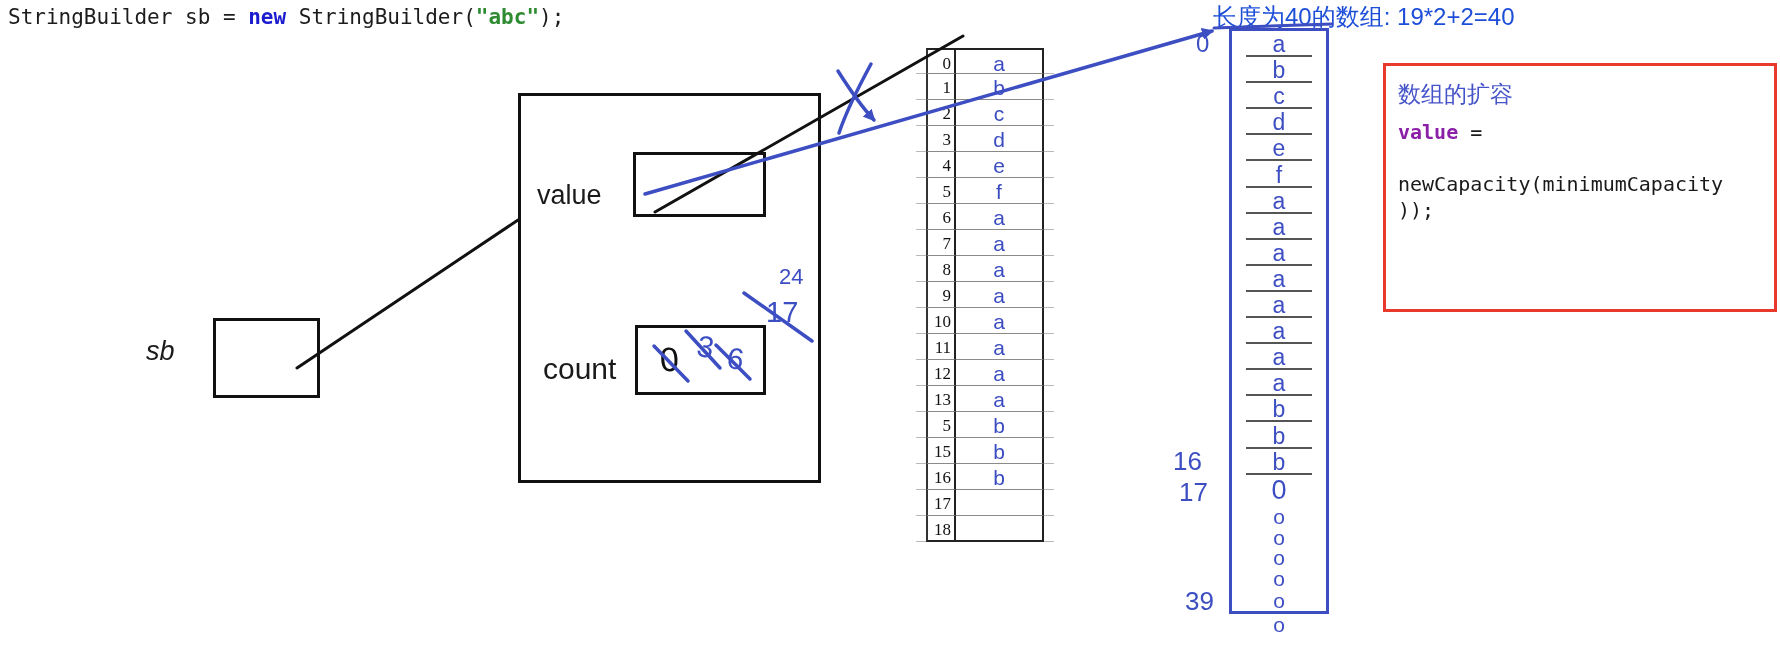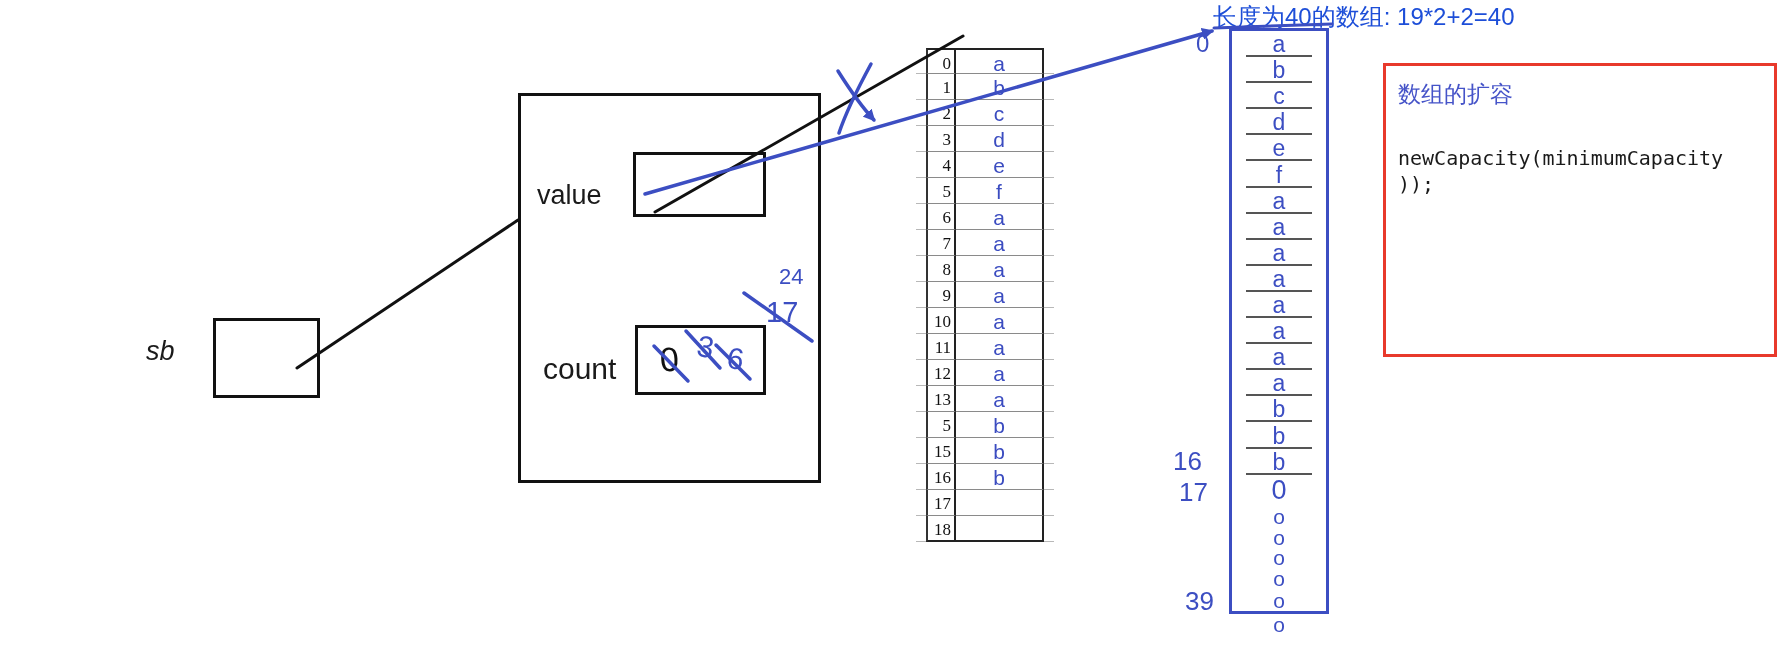--- a/index.html
+++ b/index.html
@@ -46,32 +46,33 @@
   .na-cell{height:26.1px;display:flex;flex-direction:column;justify-content:flex-end;align-items:center;}
   .na-letter{font-size:23px;line-height:20px;color:#3c4ec2;font-weight:500;}
   .na-underline{width:66px;border-bottom:2px solid #555;margin-top:1px;}
   .na-fill{position:absolute;left:0;width:100%;text-align:center;color:#3c4ec2;line-height:24px;}
   .lbl{font-size:26px;color:#3c4ec2;}
   .lbl-0{left:1196px;top:30px;font-size:24px;}
   .lbl-16{left:1173px;top:446px;}
   .lbl-17{left:1179px;top:477px;}
   .lbl-39{left:1185px;top:586px;}
   
-  .note{left:1383px;top:63px;width:394px;height:294px;border:3px solid #e8392b;box-sizing:border-box;
+  .note{left:1383px;top:63px;width:394px;height:249px;border:3px solid #e8392b;box-sizing:border-box;
         padding:13px 12px;}
   .note-title{font-size:23px;color:#4553c8;margin-bottom:10px;}
   .note-code{font-family:"DejaVu Sans Mono", monospace;font-size:20px;color:#1a1a1a;}
   .note-line{height:26px;white-space:pre;}
   .overlay{position:absolute;left:0;top:0;z-index:6;pointer-events:none;}
 </style>
 </head>
 <body>
 
 <div class="canvas">
 
+  <div class="abs code-line" id="code-line"><span>StringBuilder sb = </span><span class="seg-kw">new</span><span> StringBuilder(</span><span class="seg-str">"abc"</span><span>);</span></div>
 
   <div class="abs sb-label">sb</div>
   <div class="abs sb-box"></div>
 
   <div class="abs big-box"></div>
   <div class="abs value-label">value</div>
   <div class="abs value-box"></div>
   <div class="abs count-label">count</div>
   <div class="abs count-box"></div>
 
@@ -277,20 +278,21 @@
       <div class="na-fill" style="top: 582px; font-size: 21px;">o</div>
     </div>
   <div class="abs lbl lbl-0">0</div>
   <div class="abs lbl lbl-16">16</div>
   <div class="abs lbl lbl-17">17</div>
   <div class="abs lbl lbl-39">39</div>
 
   <div class="abs note">
     <div class="note-title">数组的扩容</div>
     <div class="note-code" id="note-code">
+        <div class="note-line"><span class="seg-val">value</span><span> =</span></div>
         <div class="note-line"><span></span></div>
         <div class="note-line"><span>newCapacity(minimumCapacity</span></div>
         <div class="note-line"><span>));</span></div>
       </div>
   </div>
 
   <svg class="overlay" width="1780" height="652" viewBox="0 0 1780 652">
     <defs>
       <marker id="arrB" markerUnits="userSpaceOnUse" markerWidth="14" markerHeight="12" refX="10" refY="6" orient="auto">
         <path d="M0,0 L12,6 L0,12 Z" fill="#3c4ec2"></path>

